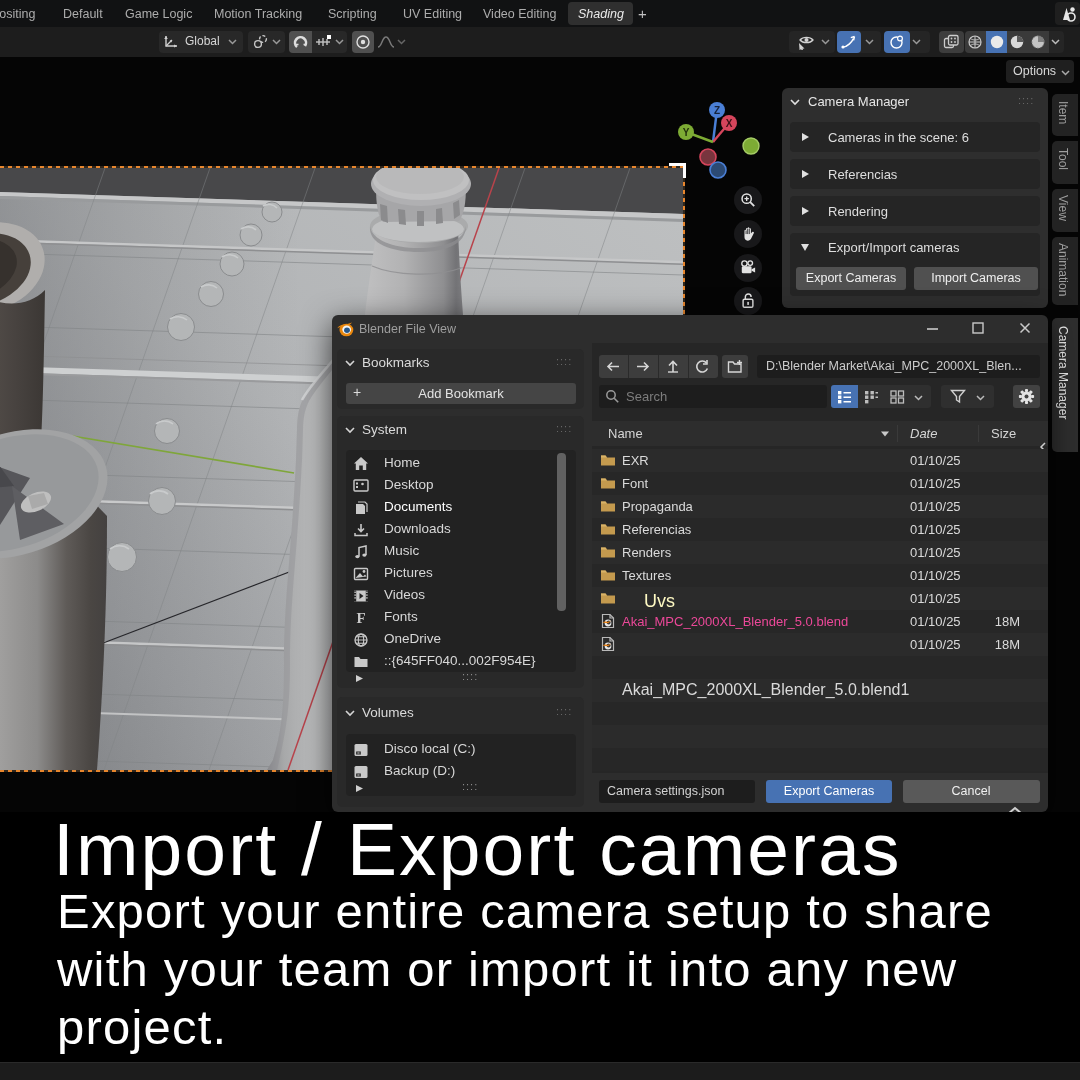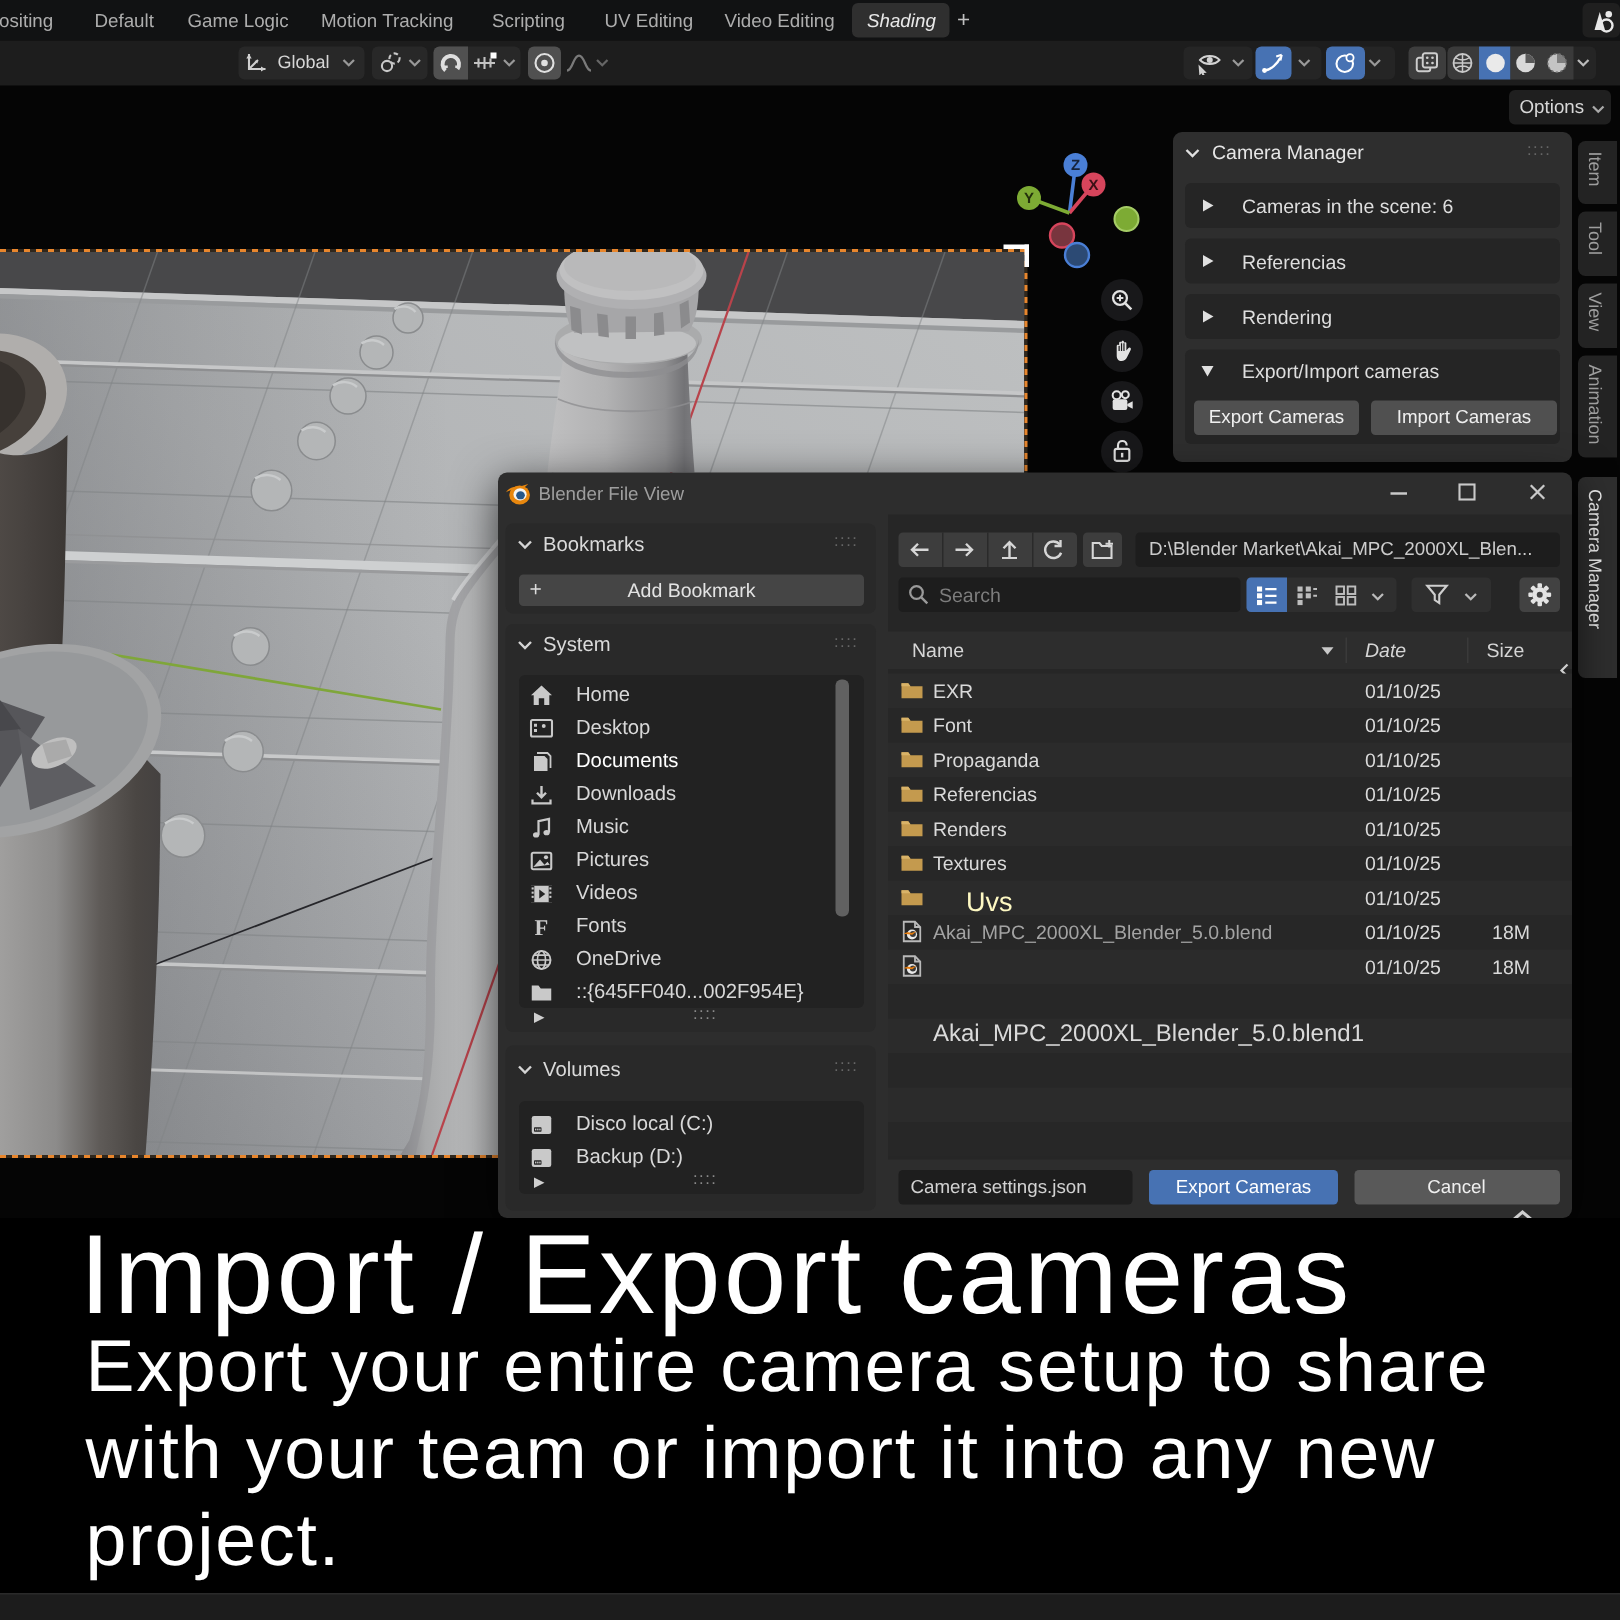--- a/index.html
+++ b/index.html
@@ -675,21 +675,21 @@
     </svg>
     <span class="abs txt" style="left:644px;top:591px;font-size:18px;color:#fef9c3;">Uvs</span>
     <span class="abs txt" style="left:910px;top:591px;font-size:13px;color:#dadada;">01/10/25</span>
     <svg class="abs" style="left:600px;top:613px;" width="16" height="16" viewBox="0 0 16 16">
       <path d="M2.5 1.5 L10 1.5 L13.5 5 L13.5 14.5 L2.5 14.5 Z" fill="none" stroke="#b9b9b9" stroke-width="1.2"></path>
       <path d="M10 1.5 L10 5 L13.5 5" fill="none" stroke="#b9b9b9" stroke-width="1.2"></path>
       <circle cx="8" cy="10" r="3.4" fill="#e8e8e8"></circle>
       <circle cx="8.6" cy="9.6" r="2" fill="#3a3a3a"></circle>
       <path d="M2.5 9.5 C4 8.5 6 8.2 7.5 9 L11 7.8 L8.2 10.2 Z" fill="#e87d0d"></path>
     </svg>
-    <span class="abs txt" style="left:622px;top:614px;font-size:13px;color:#a3a3a3;">Akai_MPC_2000XL_Blender_5.0.blend</span>
+    <span class="abs txt" style="left:622px;top:614px;font-size:13px;color:#ec4899;">Akai_MPC_2000XL_Blender_5.0.blend</span>
     <span class="abs txt" style="left:910px;top:614px;font-size:13px;color:#dadada;">01/10/25</span>
     <span class="abs txt" style="left:1020px;top:614px;font-size:13px;color:#dadada;transform:translateX(-100%);">18M</span>
     <svg class="abs" style="left:600px;top:636px;" width="16" height="16" viewBox="0 0 16 16">
       <path d="M2.5 1.5 L10 1.5 L13.5 5 L13.5 14.5 L2.5 14.5 Z" fill="none" stroke="#b9b9b9" stroke-width="1.2"></path>
       <path d="M10 1.5 L10 5 L13.5 5" fill="none" stroke="#b9b9b9" stroke-width="1.2"></path>
       <circle cx="8" cy="10" r="3.4" fill="#e8e8e8"></circle>
       <circle cx="8.6" cy="9.6" r="2" fill="#3a3a3a"></circle>
       <path d="M2.5 9.5 C4 8.5 6 8.2 7.5 9 L11 7.8 L8.2 10.2 Z" fill="#e87d0d"></path>
     </svg>
     <span class="abs txt" style="left:622px;top:637px;font-size:16px;color:#dadada;margin-top:44px;">Akai_MPC_2000XL_Blender_5.0.blend1</span>

